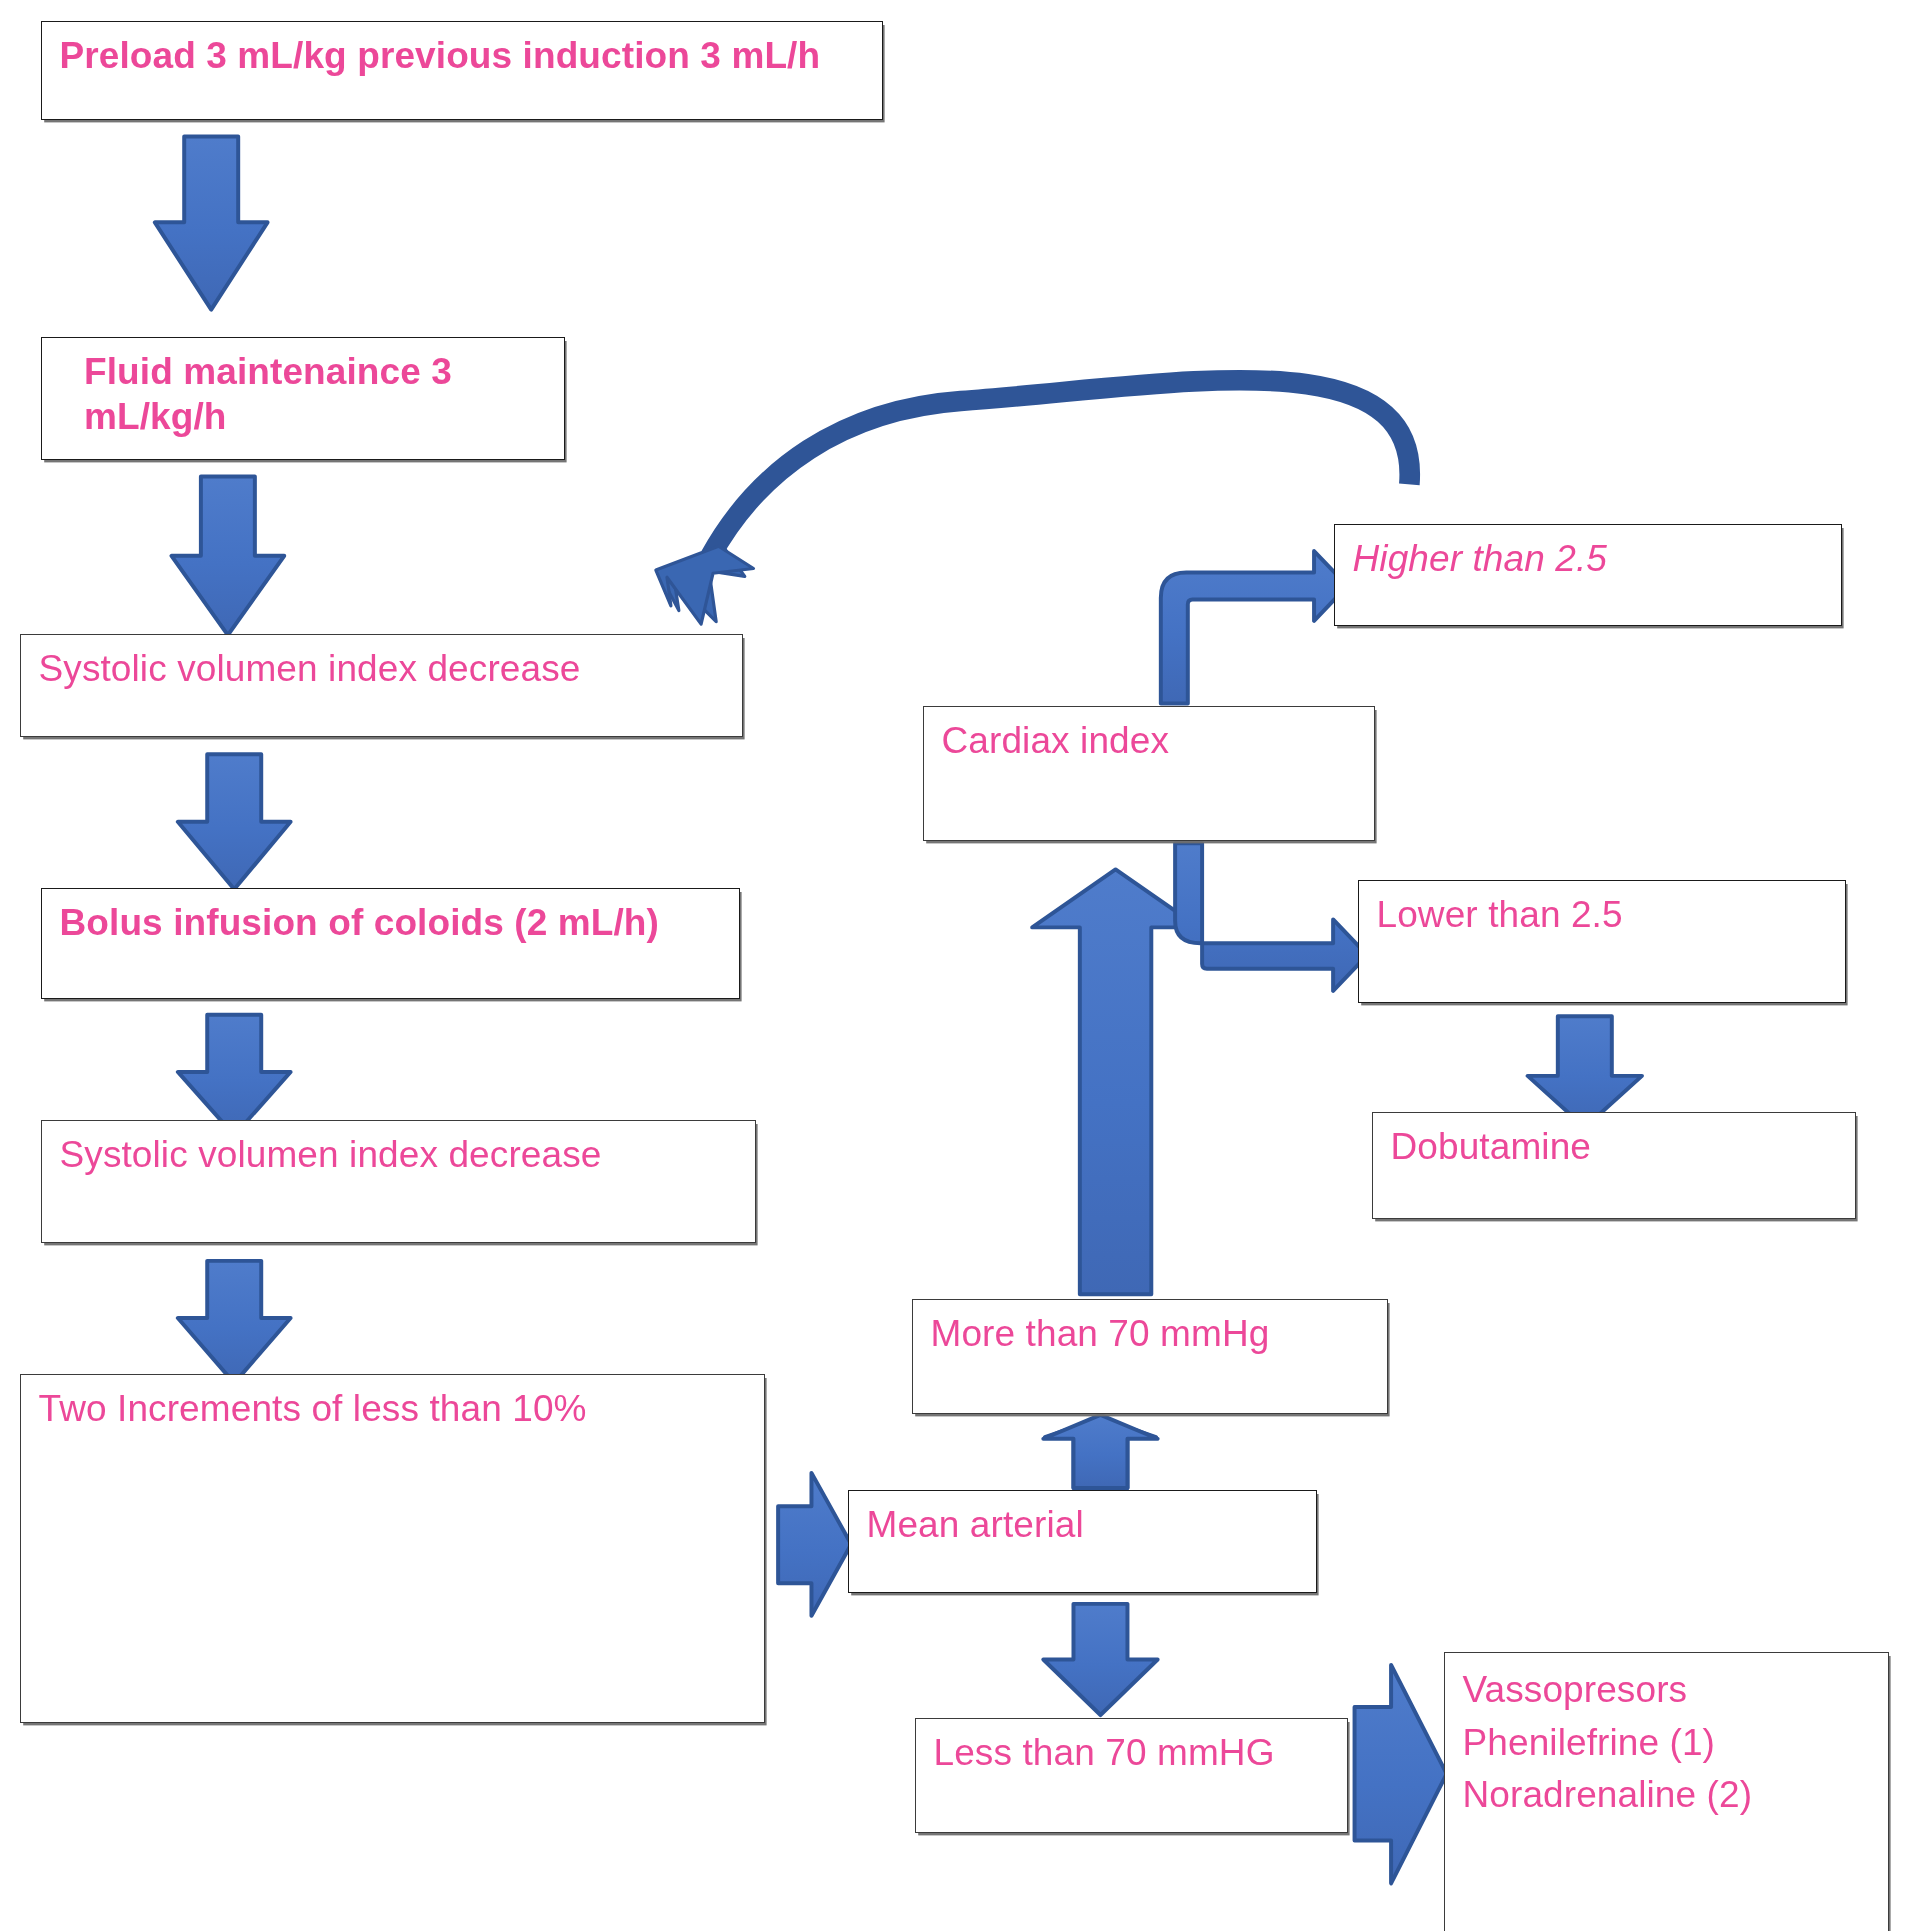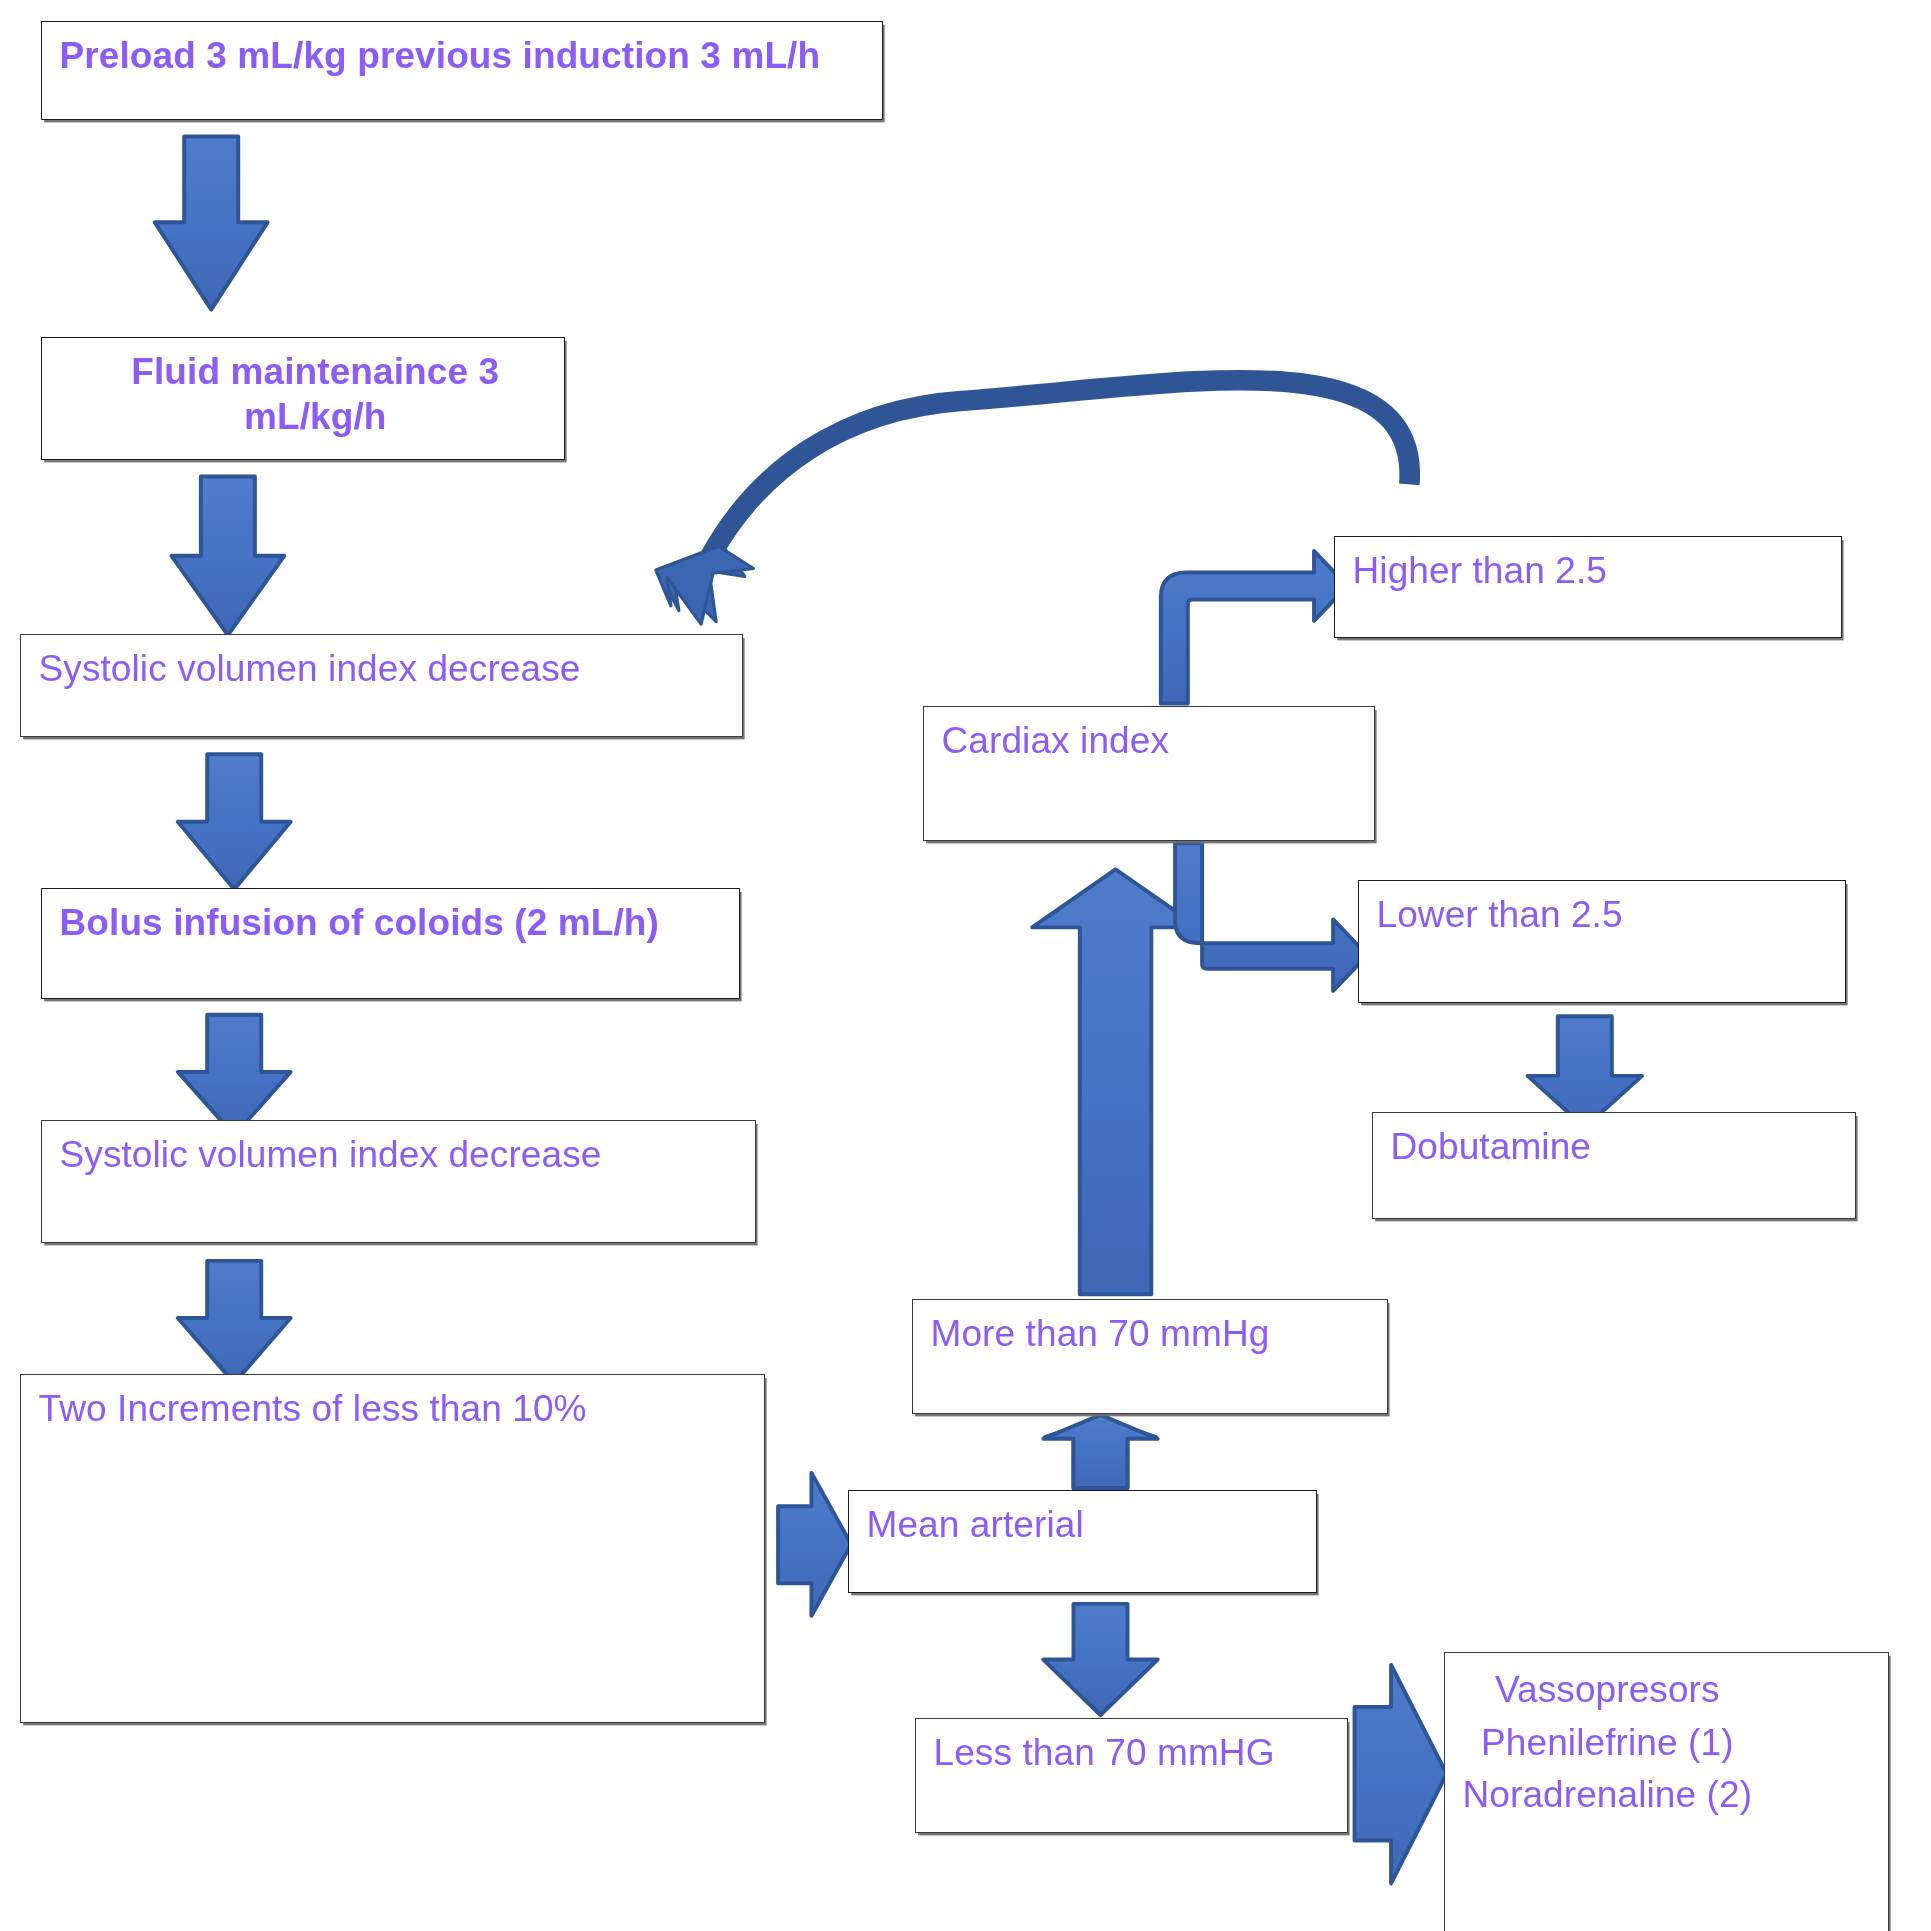--- a/index.html
+++ b/index.html
@@ -13,26 +13,25 @@
   
   .node{
     position:absolute;
     box-sizing:border-box;
     background:#ffffff;
     border:1.6px solid #1a1a1a;
     box-shadow:2.4px 3.2px 0 -0.8px rgba(110,110,110,.95);
     display:flex;
     align-items:flex-start;
     padding:11px 17.5px;
-    color:#8b5cf6;
+    color:#ec4899;
     font-size:37px;
     line-height:1.22;
     letter-spacing:0.1px;
     white-space:pre-line;
-    text-align:center;
   }
   .node.soft{border-color:#3b3b3b;}
   .node.bold{font-weight:700;}
 
   
   #links{position:absolute;inset:0;width:1931px;height:1931px;pointer-events:none;}
 </style>
 </head>
 <body>
 
@@ -137,21 +136,21 @@
   <div class="node soft" style="left:20px;top:634px;width:723px;height:103px;">Systolic volumen index decrease</div>
 
   <div class="node bold" style="left:41px;top:888px;width:699px;height:111px;">Bolus infusion of coloids (2 mL/h)</div>
 
   <div class="node soft" style="left:41px;top:1120px;width:715px;height:123px;">Systolic volumen index decrease</div>
 
   <div class="node soft" style="left:20px;top:1374px;width:745px;height:349px;">Two Increments of less than 10%</div>
 
   <div class="node soft" style="left:923px;top:706px;width:452px;height:135px;">Cardiax index</div>
 
-  <div class="node" style="left:1334px;top:536px;width:508px;height:102px;">Higher than 2.5</div>
+  <div class="node" style="left:1334px;top:524px;width:508px;height:102px;font-style:italic;">Higher than 2.5</div>
 
   <div class="node" style="left:1358px;top:880px;width:488px;height:123px;">Lower than 2.5</div>
 
   <div class="node soft" style="left:1372px;top:1112px;width:484px;height:107px;">Dobutamine</div>
 
   <div class="node soft" style="left:912px;top:1299px;width:476px;height:115px;">More than 70 mmHg</div>
 
   <div class="node" style="left:848px;top:1490px;width:469px;height:103px;">Mean arterial</div>
 
   <div class="node soft" style="left:915px;top:1718px;width:433px;height:115px;">Less than 70 mmHG</div>

